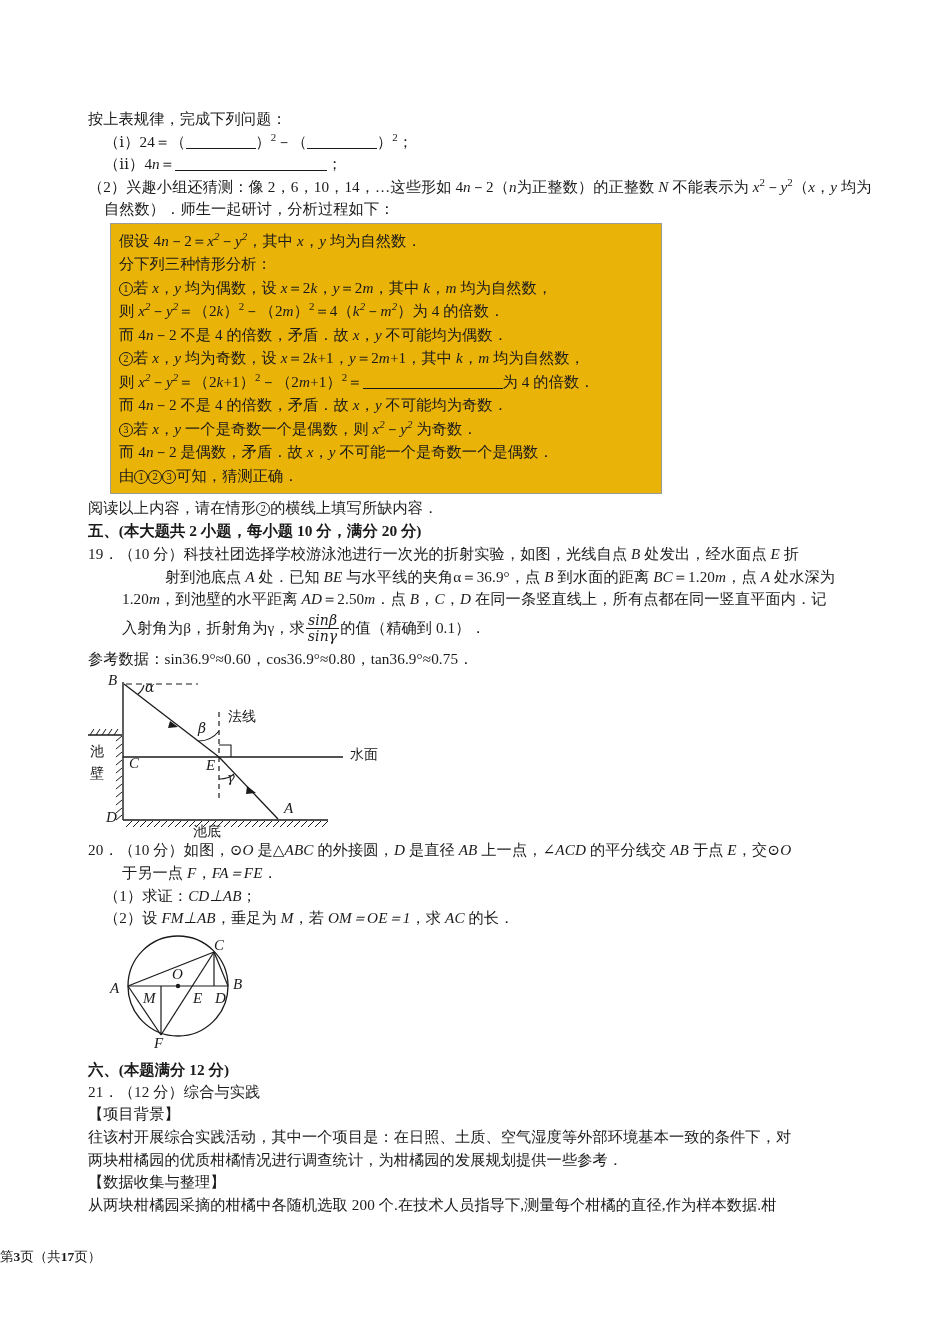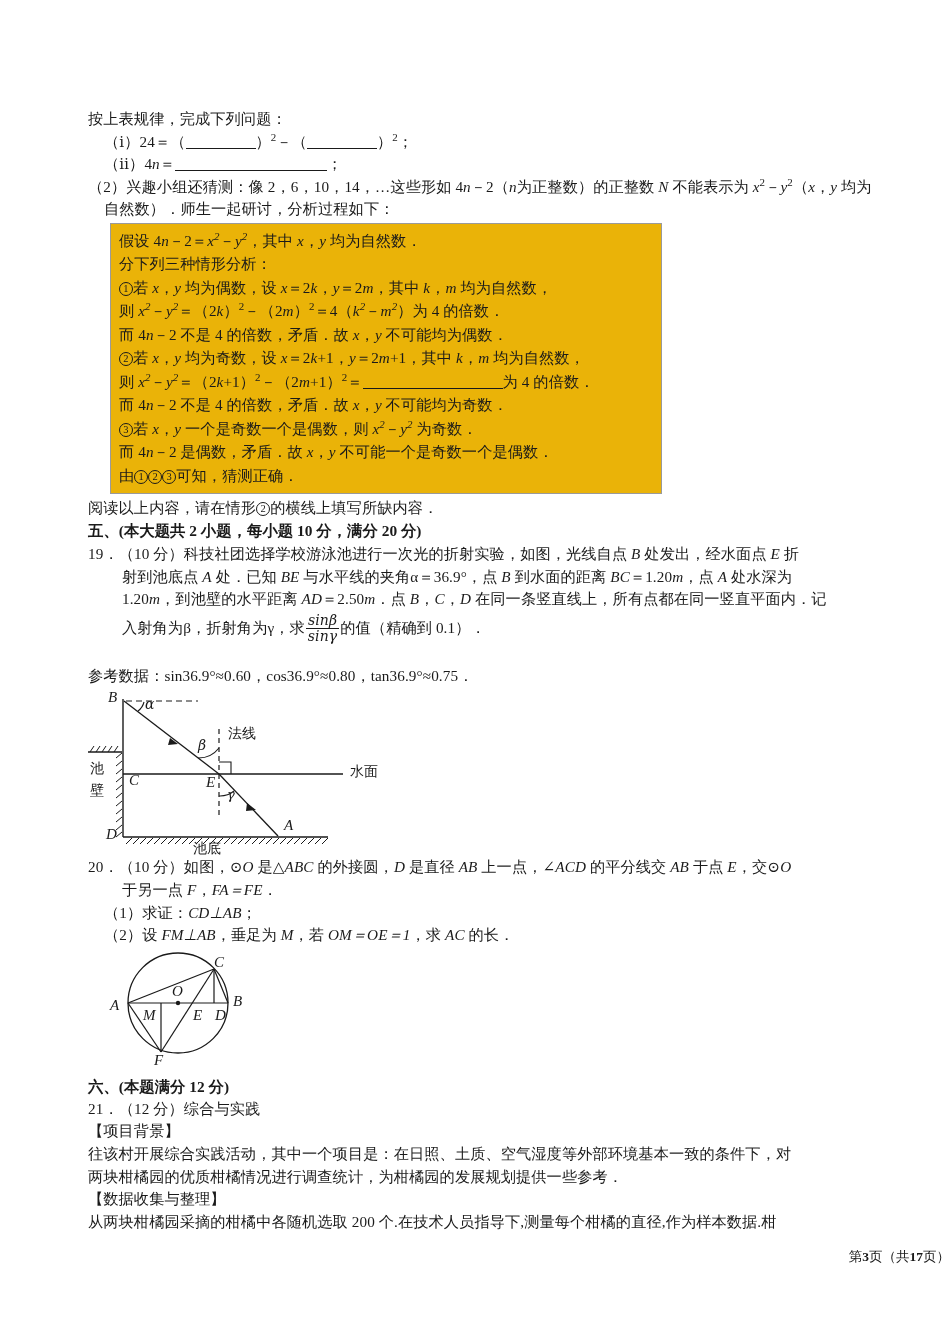--- a/index.html
+++ b/index.html
@@ -97,21 +97,21 @@
     font-family: "Liberation Serif", "DejaVu Serif", serif;
     font-style: normal;
     font-size: 14px;
   }
   .greek { font-family: "DejaVu Serif", serif; font-style: italic; }
 
   .footer {
     position: absolute;
     left: 0; top: 1248px;
     width: 950px;
-    text-align: right;
+    text-align: left;
     font-size: 13.5px;
     font-family: "Liberation Serif", serif;
   }
   .footer .b { font-weight: bold; }
 </style>
 </head>
 <body>
 
 <div class="page">
   <div class="content">
@@ -170,30 +170,30 @@
 
     <div class="line para" style="margin-top:3px;">
       <span>阅读以上内容，请在情形</span><span class="circled">2</span><span>的横线上填写所缺内容．</span>
     </div>
 
     <div class="sechead">五、(本大题共 2 小题，每小题 10 分，满分 20 分)</div>
 
     <div class="line para hang2" style="margin-top:1px;">
       <span>19</span>．<span>（10 分）</span><span>科技社团选择学校游泳池进行一次光的折射实验，如图，光线自点 </span><i class="mv">B</i><span> 处发出，经水面点 </span><i class="mv">E</i><span> 折</span>
     </div>
-    <div class="line para" style="padding-left:34px;">
+    <div class="line para" style="padding-left:34px;text-align:center;">
       <span>射到池底点 </span><i class="mv">A</i><span> 处．已知 </span><i class="mv">BE</i><span> 与水平线的夹角α＝36.9°，点 </span><i class="mv">B</i><span> 到水面的距离 </span><i class="mv">BC</i><span>＝1.20</span><i class="mv">m</i><span>，点 </span><i class="mv">A</i><span> 处水深为</span>
     </div>
     <div class="line para" style="padding-left:34px;">
       <span>1.20</span><i class="mv">m</i><span>，到池壁的水平距离 </span><i class="mv">AD</i><span>＝2.50</span><i class="mv">m</i><span>．点 </span><i class="mv">B</i><span>，</span><i class="mv">C</i><span>，</span><i class="mv">D</i><span> 在同一条竖直线上，所有点都在同一竖直平面内．记</span>
     </div>
     <div class="line para" style="padding-left:34px;line-height:34px;">
       <span>入射角为β，折射角为γ，求</span><span class="frac"><span class="num greek">sinβ</span><span class="den greek">sinγ</span></span><span>的值（精确到 0.1）．</span>
     </div>
-    <div class="line para" style="margin-top:20px;">参考数据：sin36.9°≈0.60，cos36.9°≈0.80，tan36.9°≈0.75．</div>
+    <div class="line para" style="margin-top:3px;">参考数据：sin36.9°≈0.60，cos36.9°≈0.80，tan36.9°≈0.75．</div>
 
     <div class="fig" style="height:166px;margin-top:2px;">
       <svg width="420" height="166" viewBox="0 0 420 166">
 
         <defs>
           <pattern id="hatchTop" width="7" height="7" patternUnits="userSpaceOnUse" patternTransform="rotate(0)">
             <line x1="0" y1="7" x2="7" y2="0" stroke="#1a1a1a" stroke-width="1"></line>
           </pattern>
         </defs>
 

